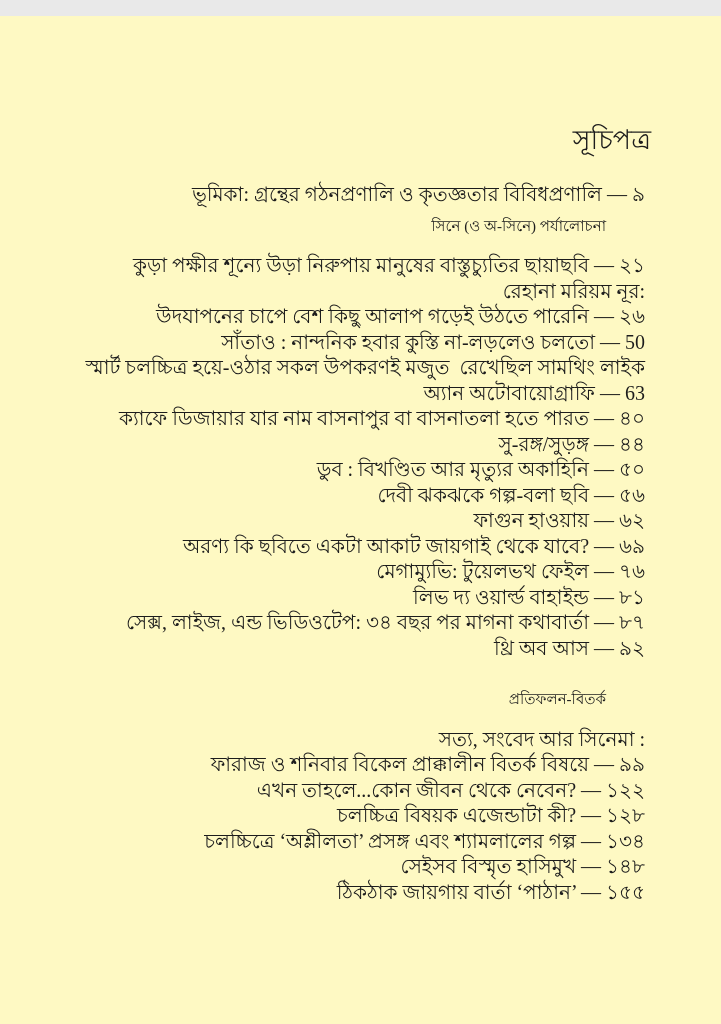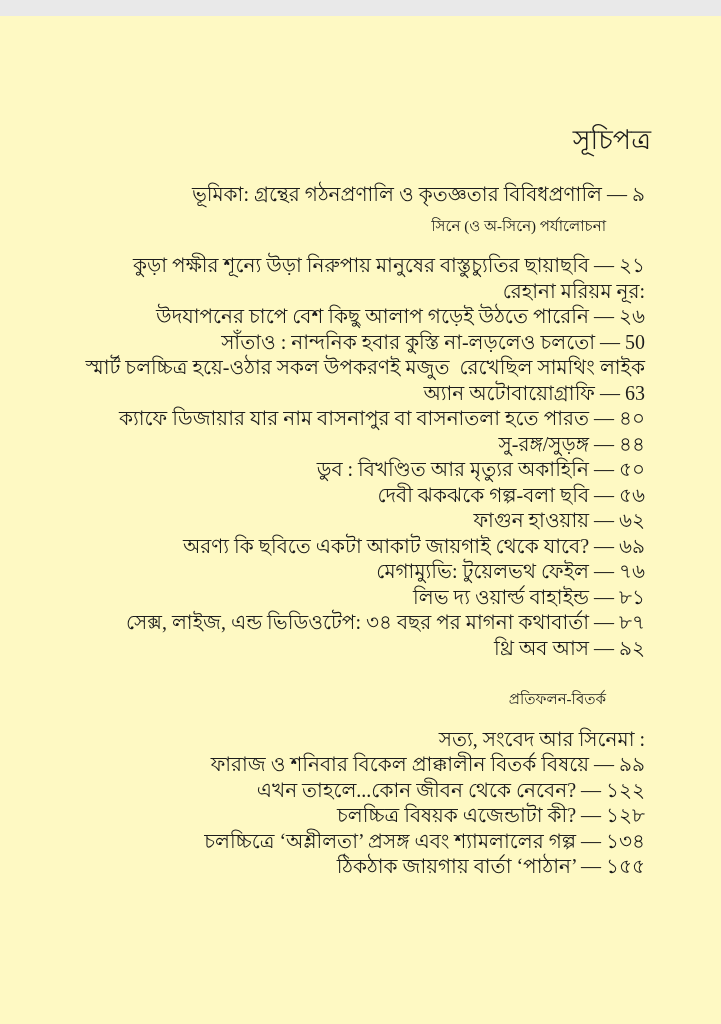--- a/index.html
+++ b/index.html
@@ -78,17 +78,18 @@
         </div>
       </section>
       <section class="toc-section">
         <div class="section-heading">প্রতিফলন-বিতর্ক</div>
         <div class="entries">
           <div class="entry-line">সত্য, সংবেদ আর সিনেমা :</div>
           <div class="entry-line">ফারাজ ও শনিবার বিকেল প্রাক্কালীন বিতর্ক বিষয়ে — ৯৯</div>
           <div class="entry-line">এখন তাহলে...কোন জীবন থেকে নেবেন? — ১২২</div>
           <div class="entry-line">চলচ্চিত্র বিষয়ক এজেন্ডাটা কী? — ১২৮</div>
           <div class="entry-line">চলচ্চিত্রে ‘অশ্লীলতা’ প্রসঙ্গ এবং শ্যামলালের গল্প — ১৩৪</div>
+          <div class="entry-line">সেইসব বিস্মৃত হাসিমুখ — ১৪৮</div>
           <div class="entry-line">ঠিকঠাক জায়গায় বার্তা ‘পাঠান’ — ১৫৫</div>
         </div>
       </section>
     </div>
 </div>
 
 </body></html>

